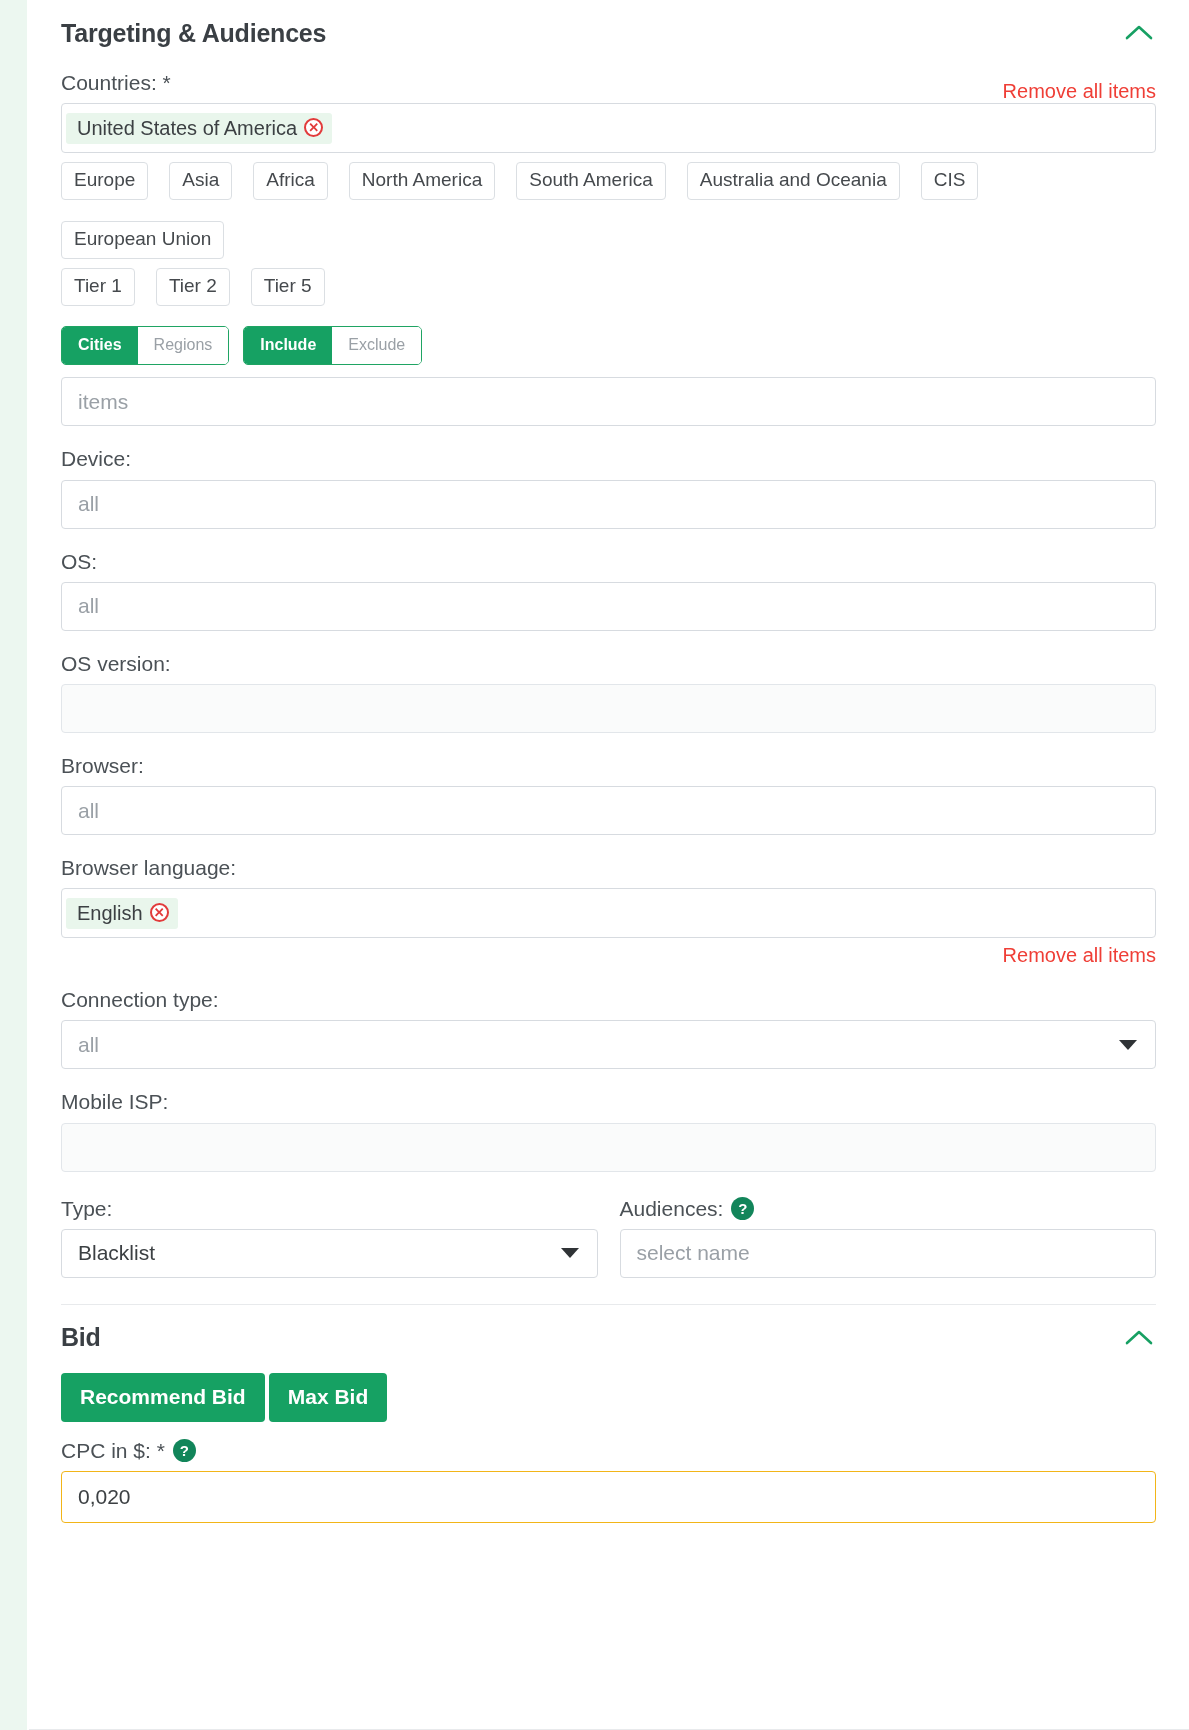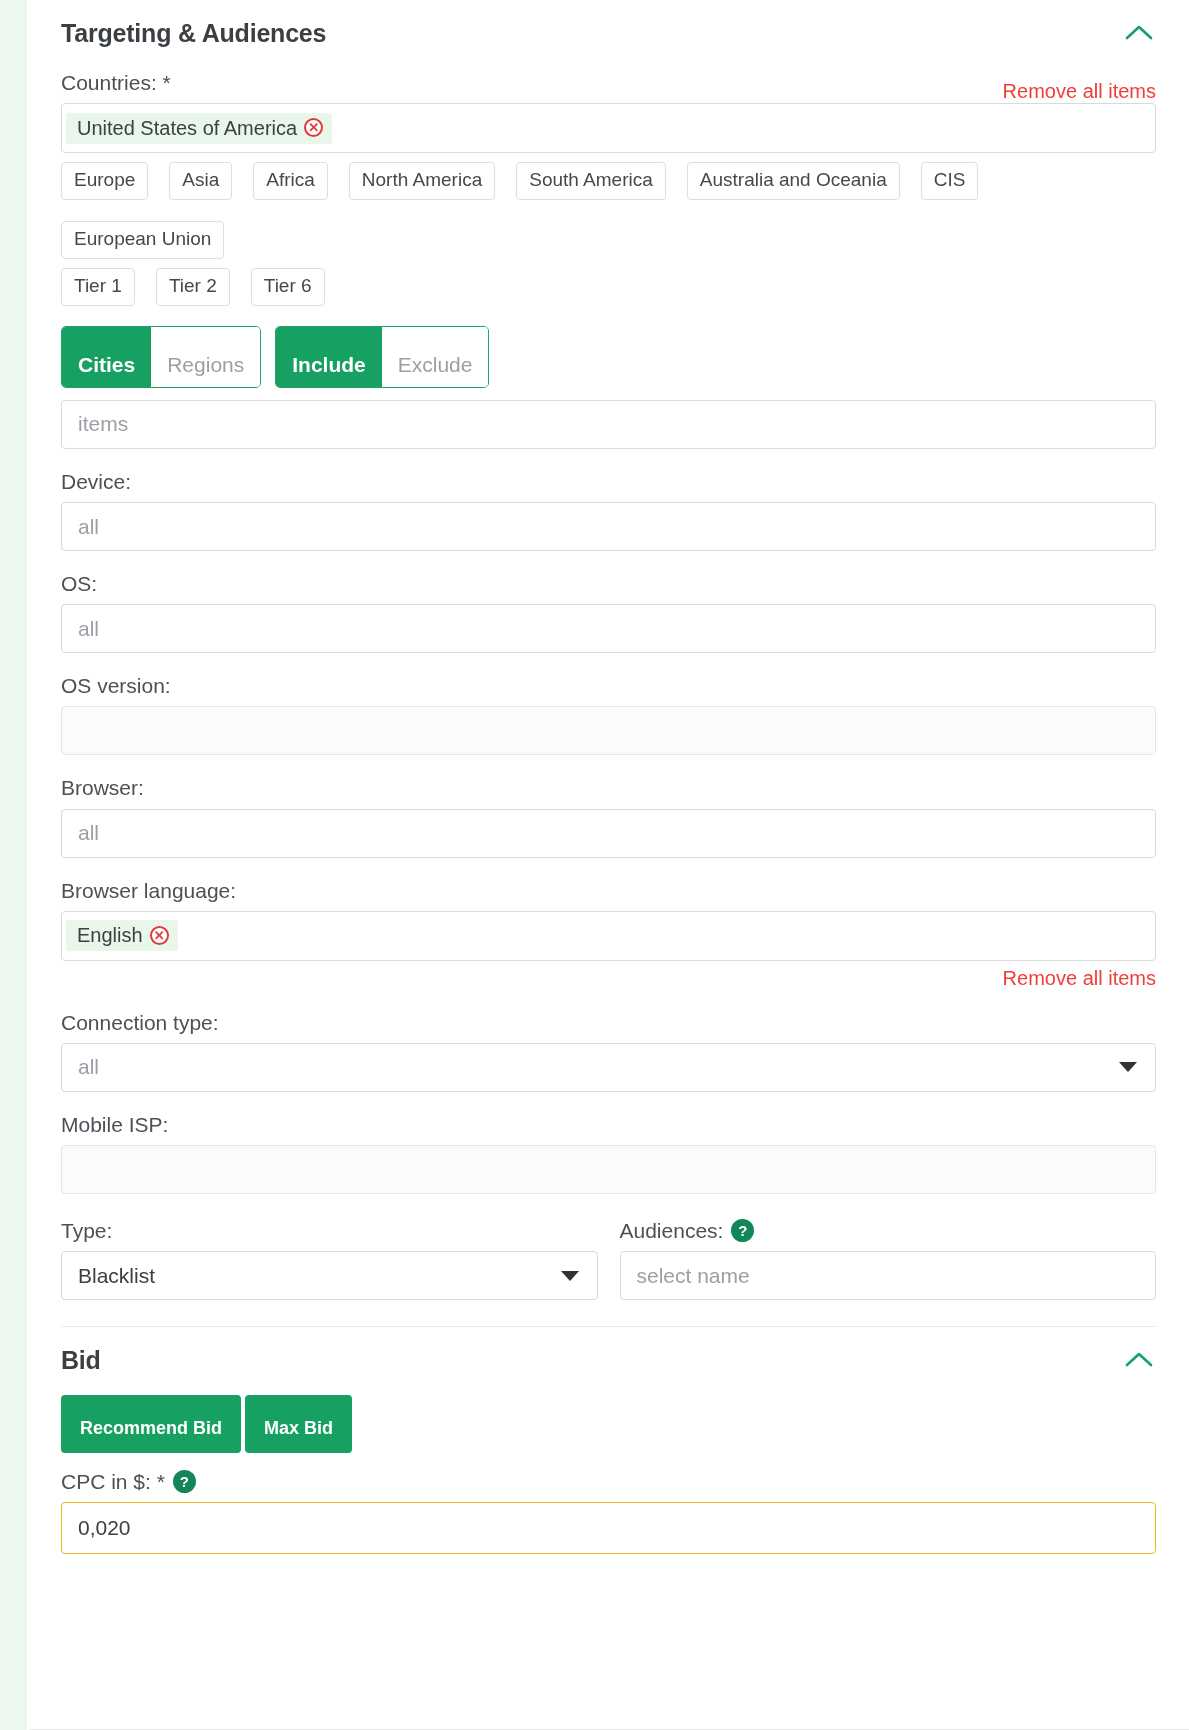--- a/index.html
+++ b/index.html
@@ -94,21 +94,21 @@
   .chip {
     border:1px solid #dbdfe3; border-radius:4px; background:#ffffff;
     padding:6px 12px 8px; font-size:19px; color:#45494d; cursor:pointer;
     line-height:1.15;
   }
 
   
   .toggles { display:flex; gap:14px; margin-top:20px; }
   .tgroup { display:flex; border:1px solid #1fa463; border-radius:5px; overflow:hidden; }
   .tbtn {
-    font-size:21px; padding:26px 16px 11px; cursor:pointer; line-height:1.1;
+    font-size:16px; padding:9px 16px 11px; cursor:pointer; line-height:1.1;
     background:#ffffff; color:#9aa0a6; white-space:nowrap;
   }
   .tbtn.on { background:#16a163; color:#ffffff; font-weight:700; }
 
   
   .two-col { display:flex; gap:22px; margin-top:24px; }
   .col { flex:1; }
 
   
   .help {
@@ -118,22 +118,22 @@
     margin-left:8px; vertical-align:middle; line-height:1;
   }
   .label-inline { display:flex; align-items:center; }
 
   
   .divider { height:1px; background:#e8eaec; margin:26px 0 0 0; }
 
   
   .bid-btns { display:flex; gap:4px; margin-top:18px; }
   .gbtn {
-    background:#16a163; color:#ffffff; font-size:18px; font-weight:700;
-    border:none; border-radius:4px; padding:24px 19px 14px; cursor:pointer;
+    background:#16a163; color:#ffffff; font-size:21px; font-weight:700;
+    border:none; border-radius:4px; padding:12px 19px 14px; cursor:pointer;
     font-family:"Liberation Sans", sans-serif; line-height:1.1;
   }
   .bottom-rule { position:absolute; left:29px; bottom:0; width:1160px; height:1px; background:#e8eaec; }
 </style>
 </head>
 <body>
 
 <div class="page">
 
   <div class="left-rail"></div>
@@ -172,21 +172,21 @@
         <div class="chip">North America</div>
         <div class="chip">South America</div>
         <div class="chip">Australia and Oceania</div>
         <div class="chip">CIS</div>
         <div class="chip">European Union</div>
       </div>
 
       <div class="chips">
         <div class="chip">Tier 1</div>
         <div class="chip">Tier 2</div>
-        <div class="chip">Tier 6</div>
+        <div class="chip">Tier 5</div>
       </div>
 
       <div class="toggles">
         <div class="tgroup">
           <div class="tbtn on">Cities</div>
           <div class="tbtn">Regions</div>
         </div>
         <div class="tgroup">
           <div class="tbtn on">Include</div>
           <div class="tbtn">Exclude</div>

